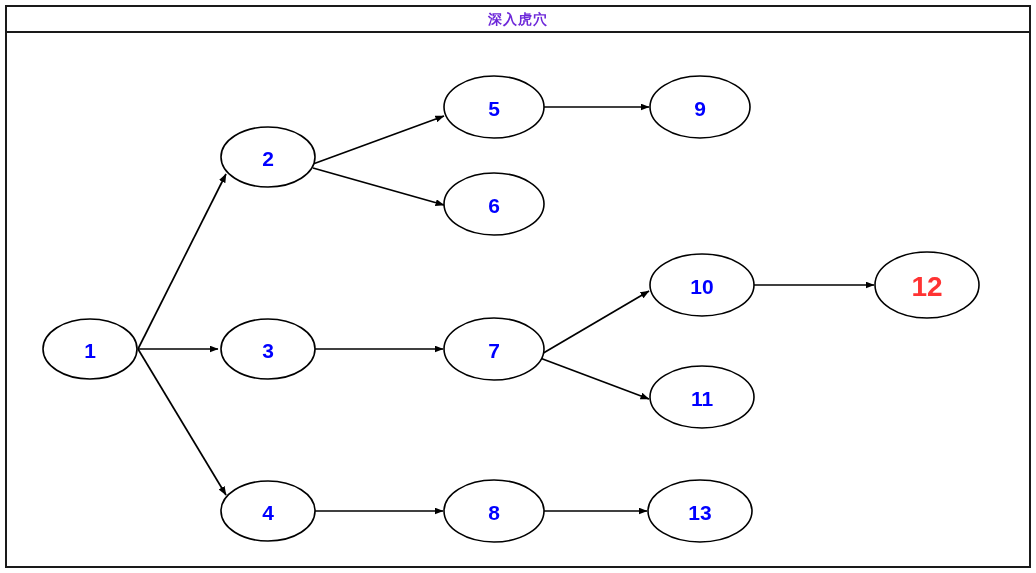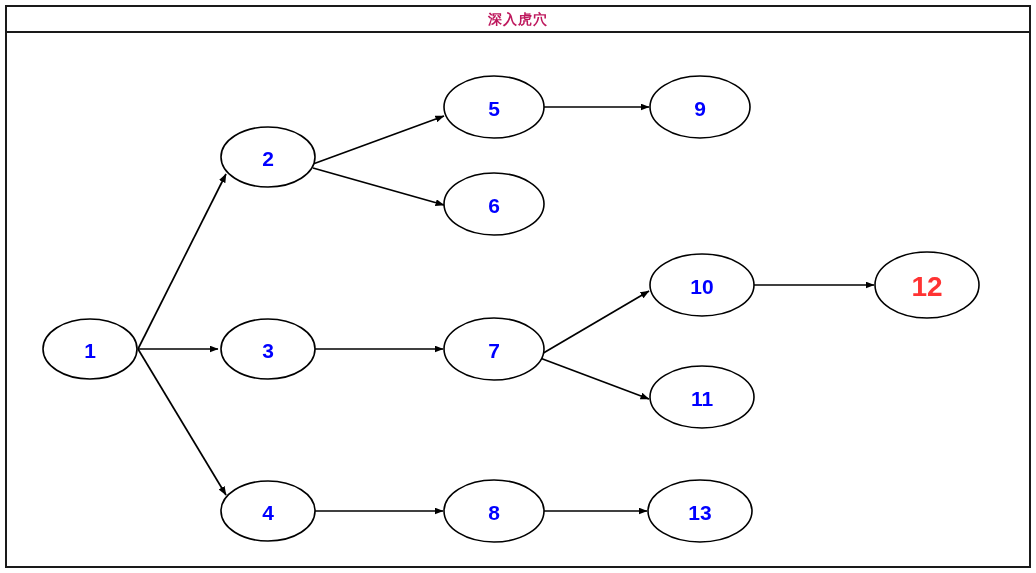--- a/index.html
+++ b/index.html
@@ -34,21 +34,21 @@
     border-bottom: 2px solid #1a1a1a;
     box-sizing: border-box;
     display: flex;
     align-items: center;
     justify-content: center;
     background: #ffffff;
   }
   .title-text {
     font-size: 14px;
     font-weight: bold;
-    color: #be185d;
+    color: #6d28d9;
     letter-spacing: 1px;
     line-height: 1;
     font-family: "DejaVu Sans", sans-serif;
   }
   .canvas-area {
     position: absolute;
     left: 0;
     top: 26px;
     right: 0;
     bottom: 0;

